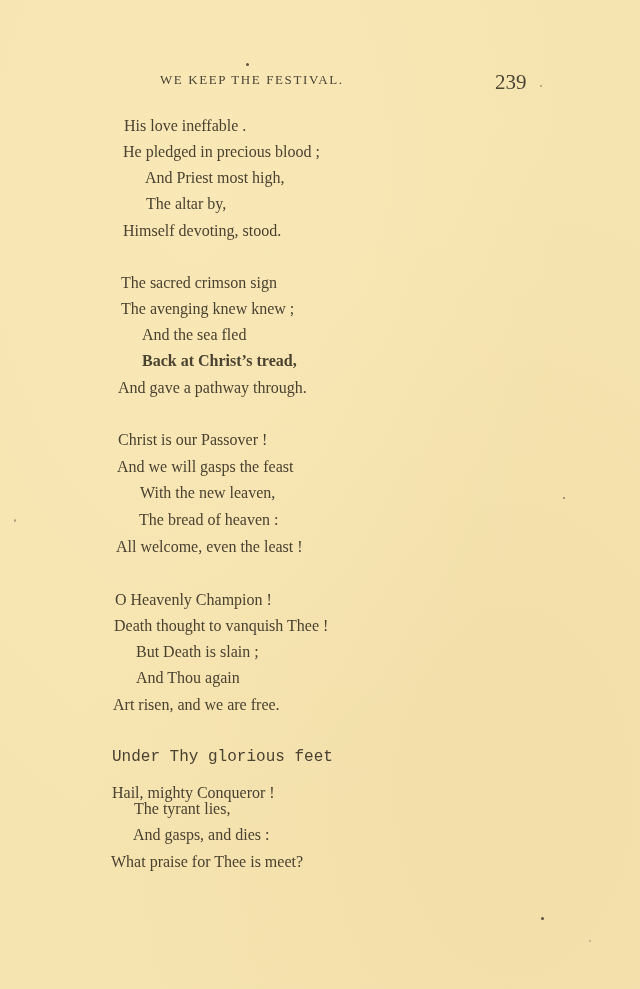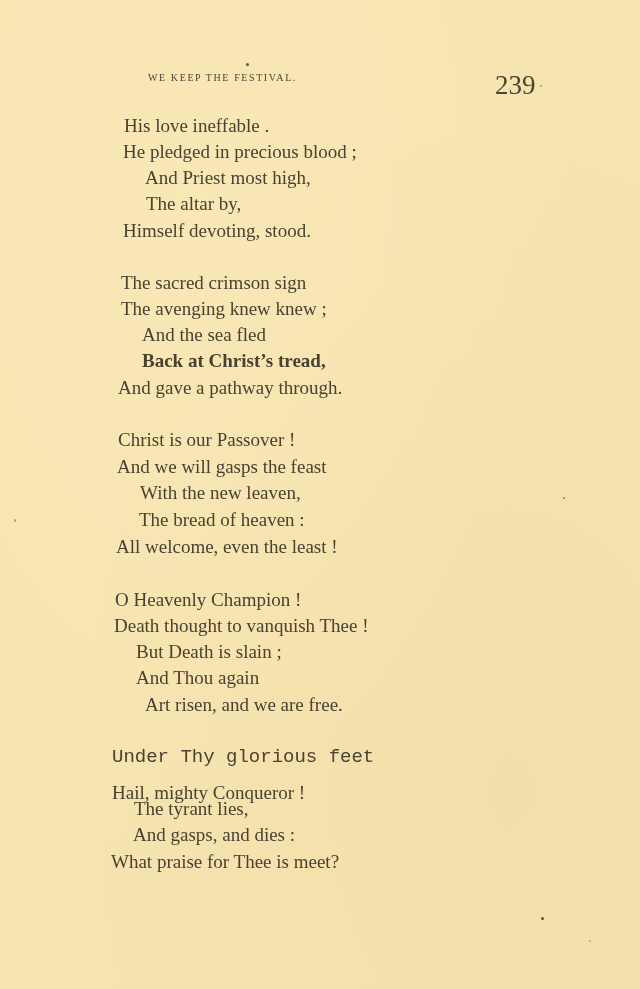--- a/index.html
+++ b/index.html
@@ -19,39 +19,39 @@
       position: absolute;
       inset: 0;
       background:
         radial-gradient(ellipse at 30% 20%, rgba(255,240,195,0.35), rgba(0,0,0,0) 60%),
         radial-gradient(ellipse at 80% 80%, rgba(230,205,150,0.25), rgba(0,0,0,0) 60%),
         #f6e4b0;
     }
     .running-head {
       position: absolute;
       top: 72px;
-      left: 148px;
-      font-size: 10px;
+      left: 160px;
+      font-size: 13px;
       letter-spacing: 1.6px;
       color: #4b4434;
       font-variant: small-caps;
       text-transform: uppercase;
     }
     .page-number {
       position: absolute;
       top: 70px;
       left: 495px;
-      font-size: 27px;
+      font-size: 21px;
       color: #4b4434;
       font-style: normal;
     }
     .line {
       position: absolute;
       white-space: nowrap;
-      font-size: 19px;
+      font-size: 16px;
       line-height: 26px;
       color: #4a4231;
     }
     .speck {
       position: absolute;
       border-radius: 50%;
       background: #5d5240;
     }
   </style>
 </head>
@@ -84,21 +84,21 @@
     <div class="line" style="top:480px;left:140px;">With the new leaven,</div>
     <div class="line" style="top:507px;left:139px;">The bread of heaven :</div>
     <div class="line" style="top:534px;left:116px;">All welcome, even the least !</div>
   </div>
 
   <div>
     <div class="line" style="top:587px;left:115px;">O Heavenly Champion !</div>
     <div class="line" style="top:613px;left:114px;">Death thought to vanquish Thee !</div>
     <div class="line" style="top:639px;left:136px;">But Death is slain ;</div>
     <div class="line" style="top:665px;left:136px;">And Thou again</div>
-    <div class="line" style="top:692px;left:113px;margin-left:32px;">Art risen, and we are free.</div>
+    <div class="line" style="top:692px;left:113px;">Art risen, and we are free.</div>
   </div>
 
   <div>
     <div class="line" style="top:744px;left:112px;margin-top:36px;">Hail, mighty Conqueror !</div>
     <div class="line" style="top:744px;left:112px;font-family:Liberation Mono, monospace;">Under Thy glorious feet</div>
     <div class="line" style="top:796px;left:134px;">The tyrant lies,</div>
     <div class="line" style="top:822px;left:133px;">And gasps, and dies :</div>
     <div class="line" style="top:849px;left:111px;">What praise for Thee is meet?</div>
   </div>
 

